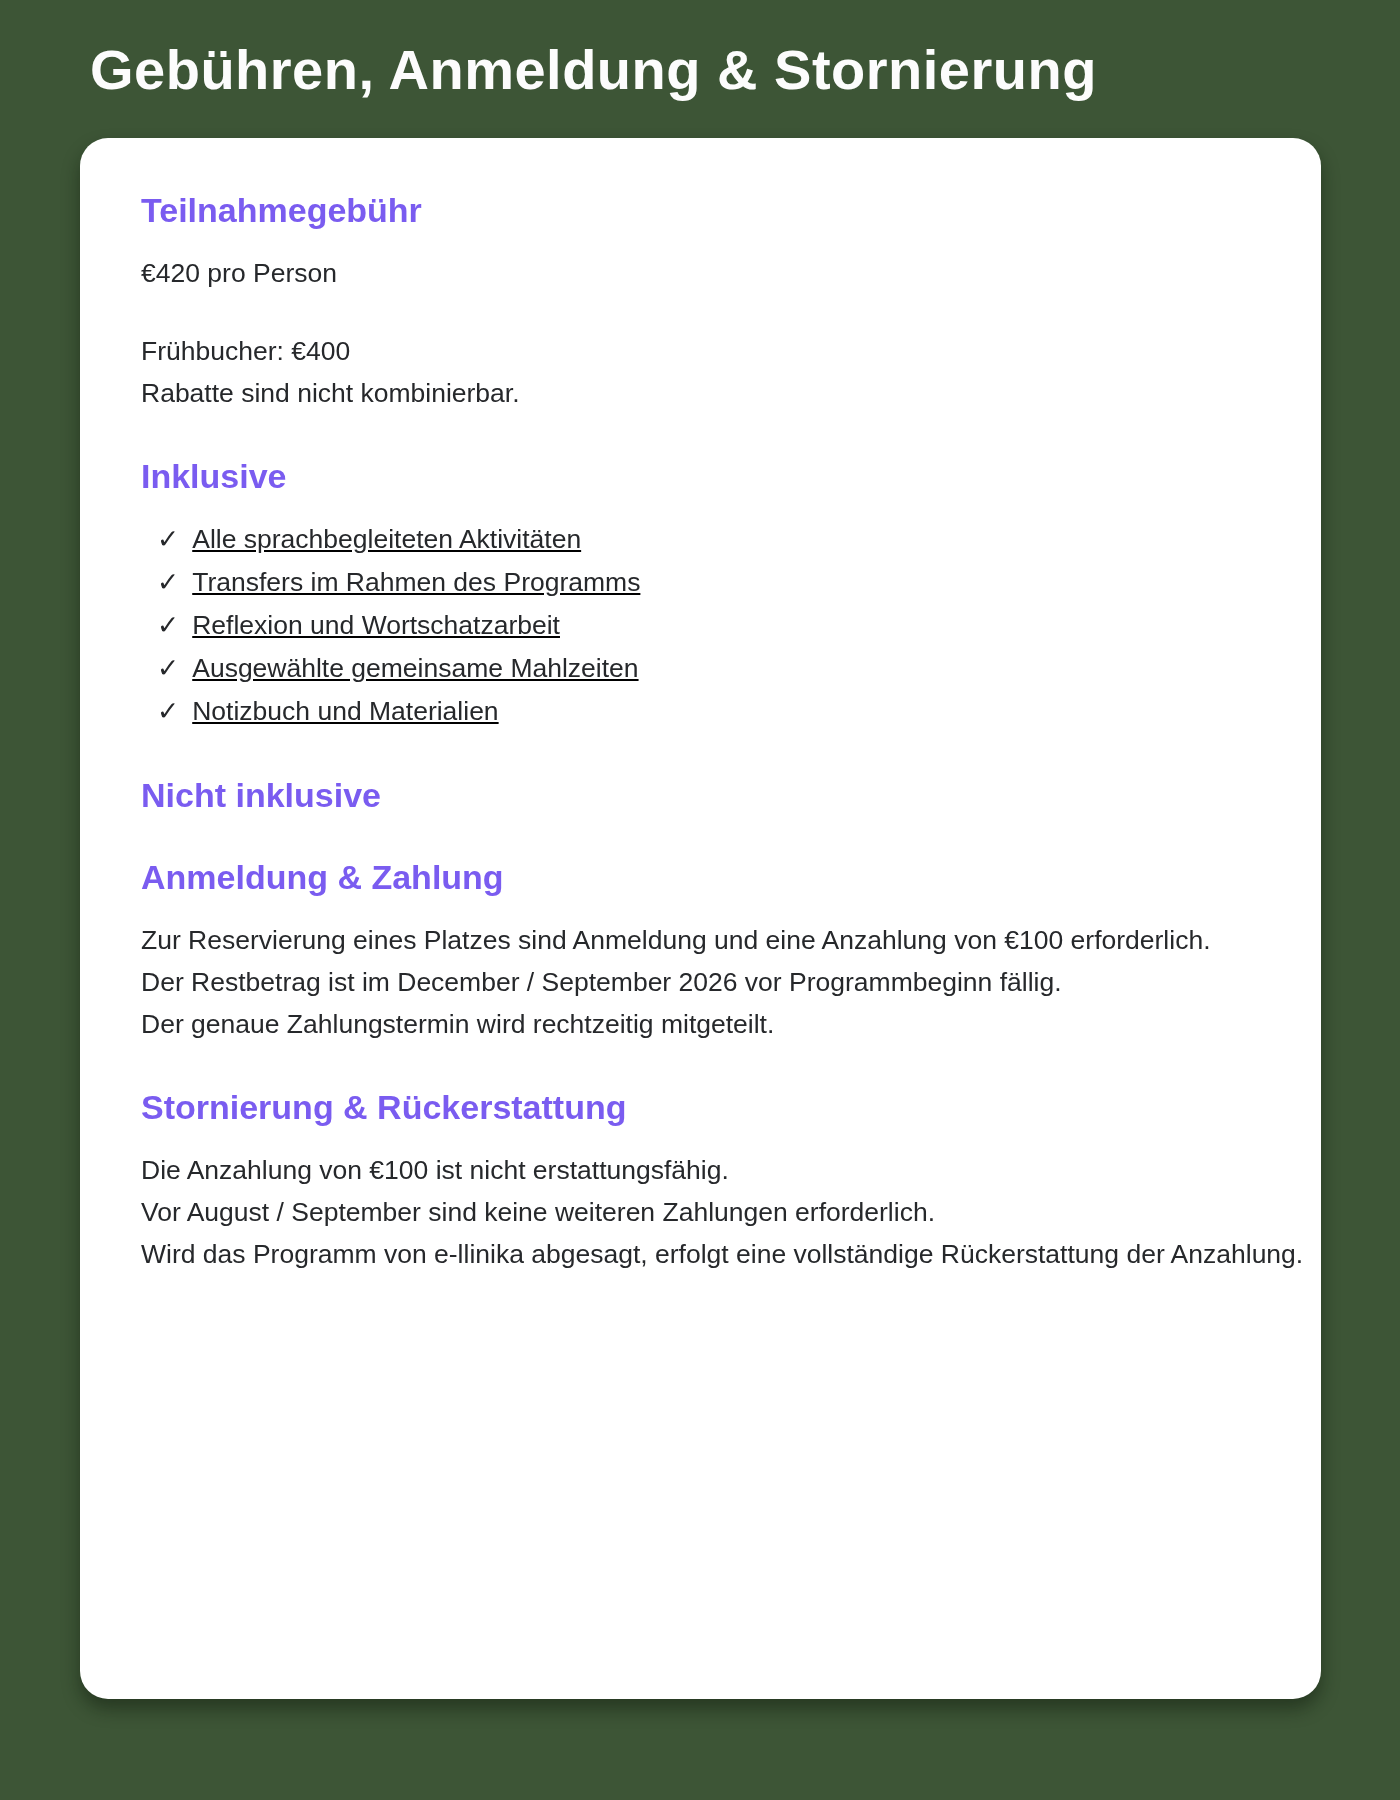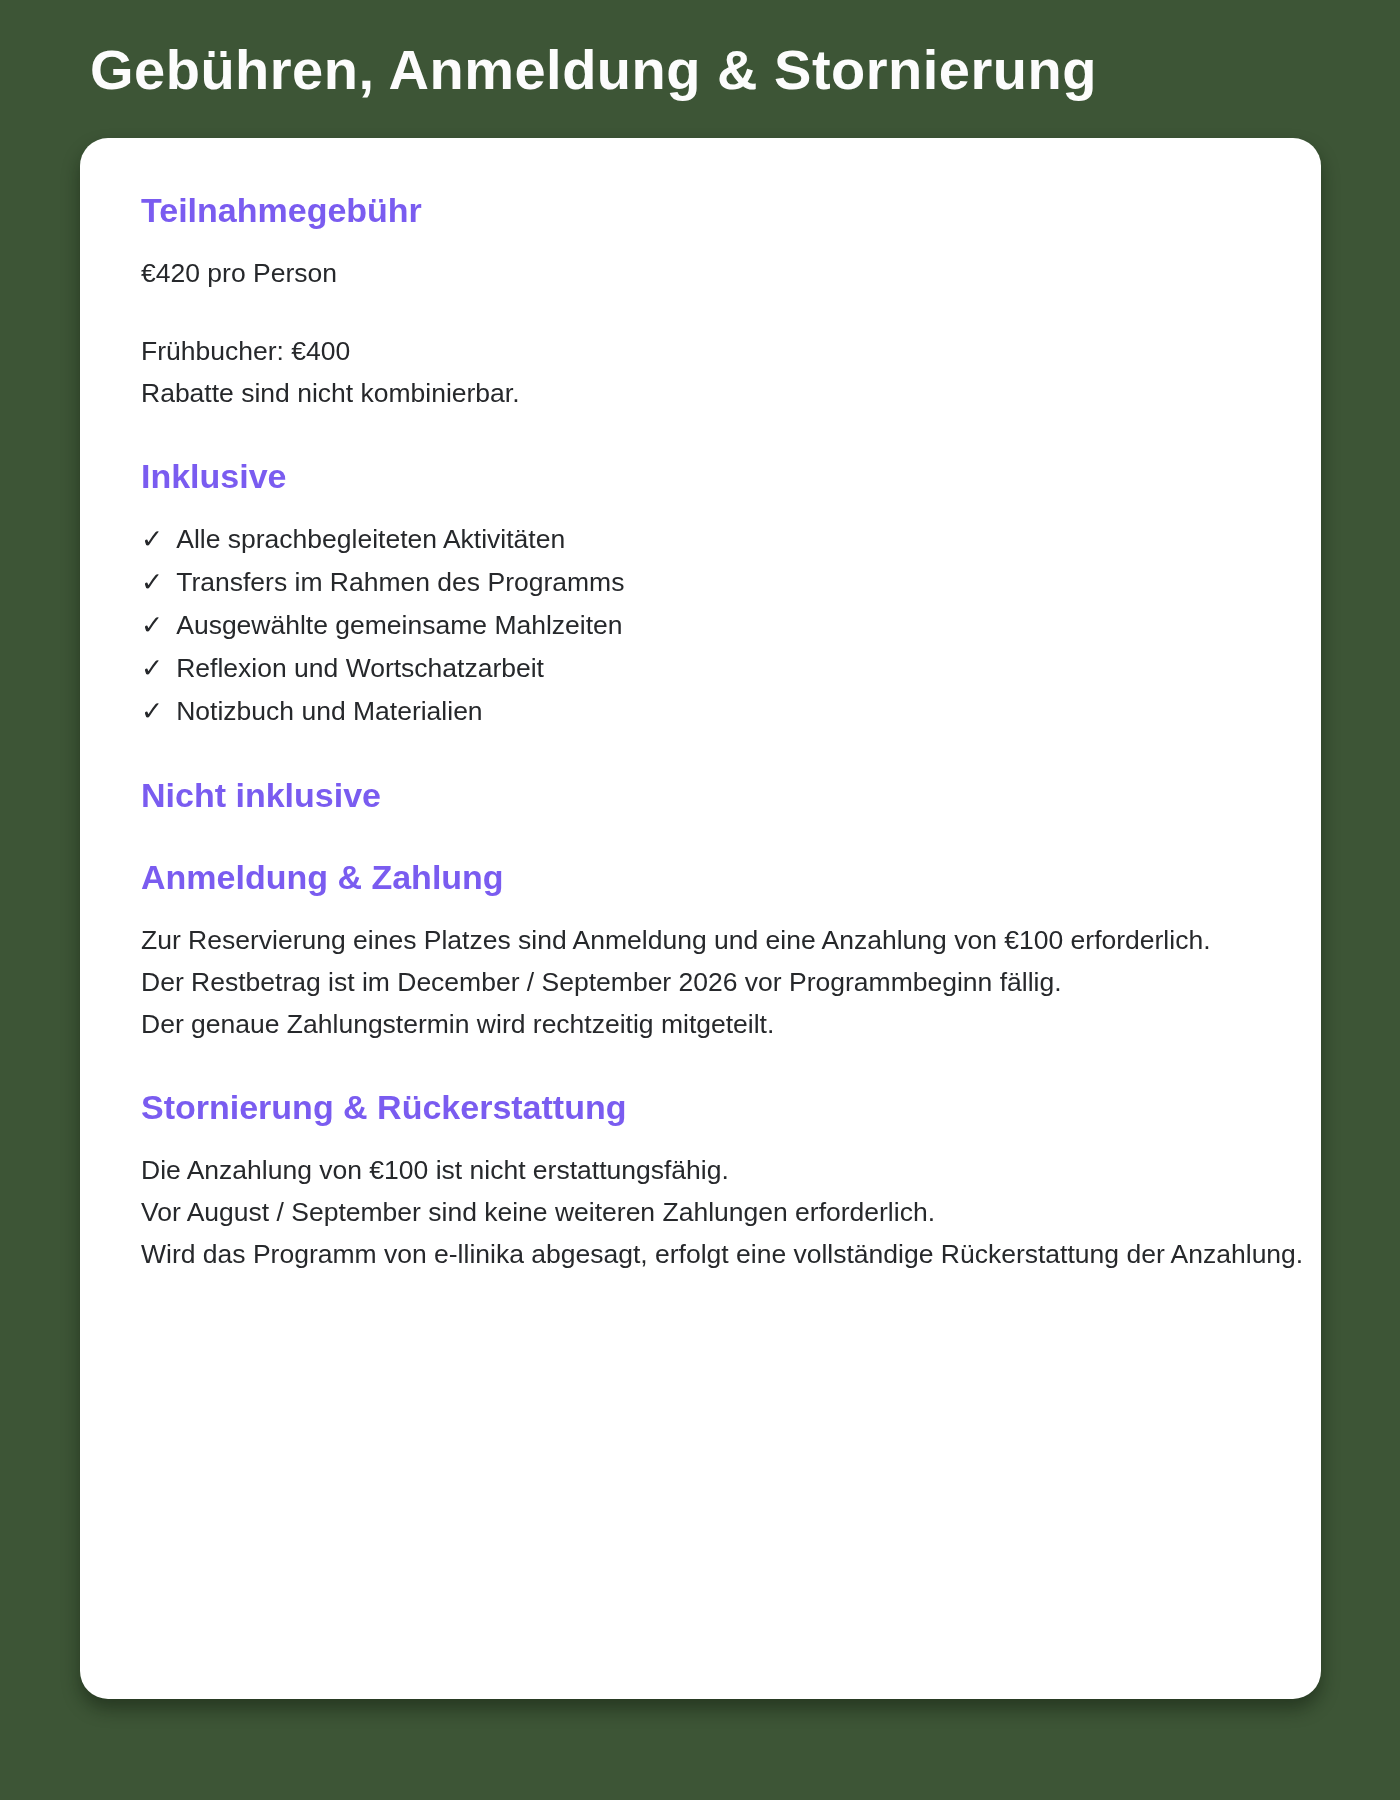--- a/index.html
+++ b/index.html
@@ -50,23 +50,24 @@
   .card h2.first { margin-top: 0; }
   .card p {
     margin: 0;
     font-size: 26.5px;
     line-height: 42px;
     color: #26282b;
     white-space: nowrap;
   }
   .para { margin-top: 36px; }
   .check-list {
-    margin: 0;
+    margin: 16px;
     padding: 0;
     list-style: none;
+    text-decoration: underline;
   }
   .check-list li {
     font-size: 26.5px;
     line-height: 43px;
     color: #26282b;
     white-space: nowrap;
   }
   .check {
     display: inline-block;
     margin-right: 13px;
@@ -90,24 +91,24 @@
 
     <h2>Inklusive</h2>
     <ul class="check-list">
       <li>
         <span class="check">✓</span><span>Alle sprachbegleiteten Aktivitäten</span>
       </li>
       <li>
         <span class="check">✓</span><span>Transfers im Rahmen des Programms</span>
       </li>
       <li>
-        <span class="check">✓</span><span>Ausgewählte gemeinsame Mahlzeiten</span>
+        <span class="check">✓</span><span>Reflexion und Wortschatzarbeit</span>
       </li>
       <li>
-        <span class="check">✓</span><span>Reflexion und Wortschatzarbeit</span>
+        <span class="check">✓</span><span>Ausgewählte gemeinsame Mahlzeiten</span>
       </li>
       <li>
         <span class="check">✓</span><span>Notizbuch und Materialien</span>
       </li>
     </ul>
 
     <h2>Nicht inklusive</h2>
 
     <h2>Anmeldung &amp; Zahlung</h2>
     <div>

